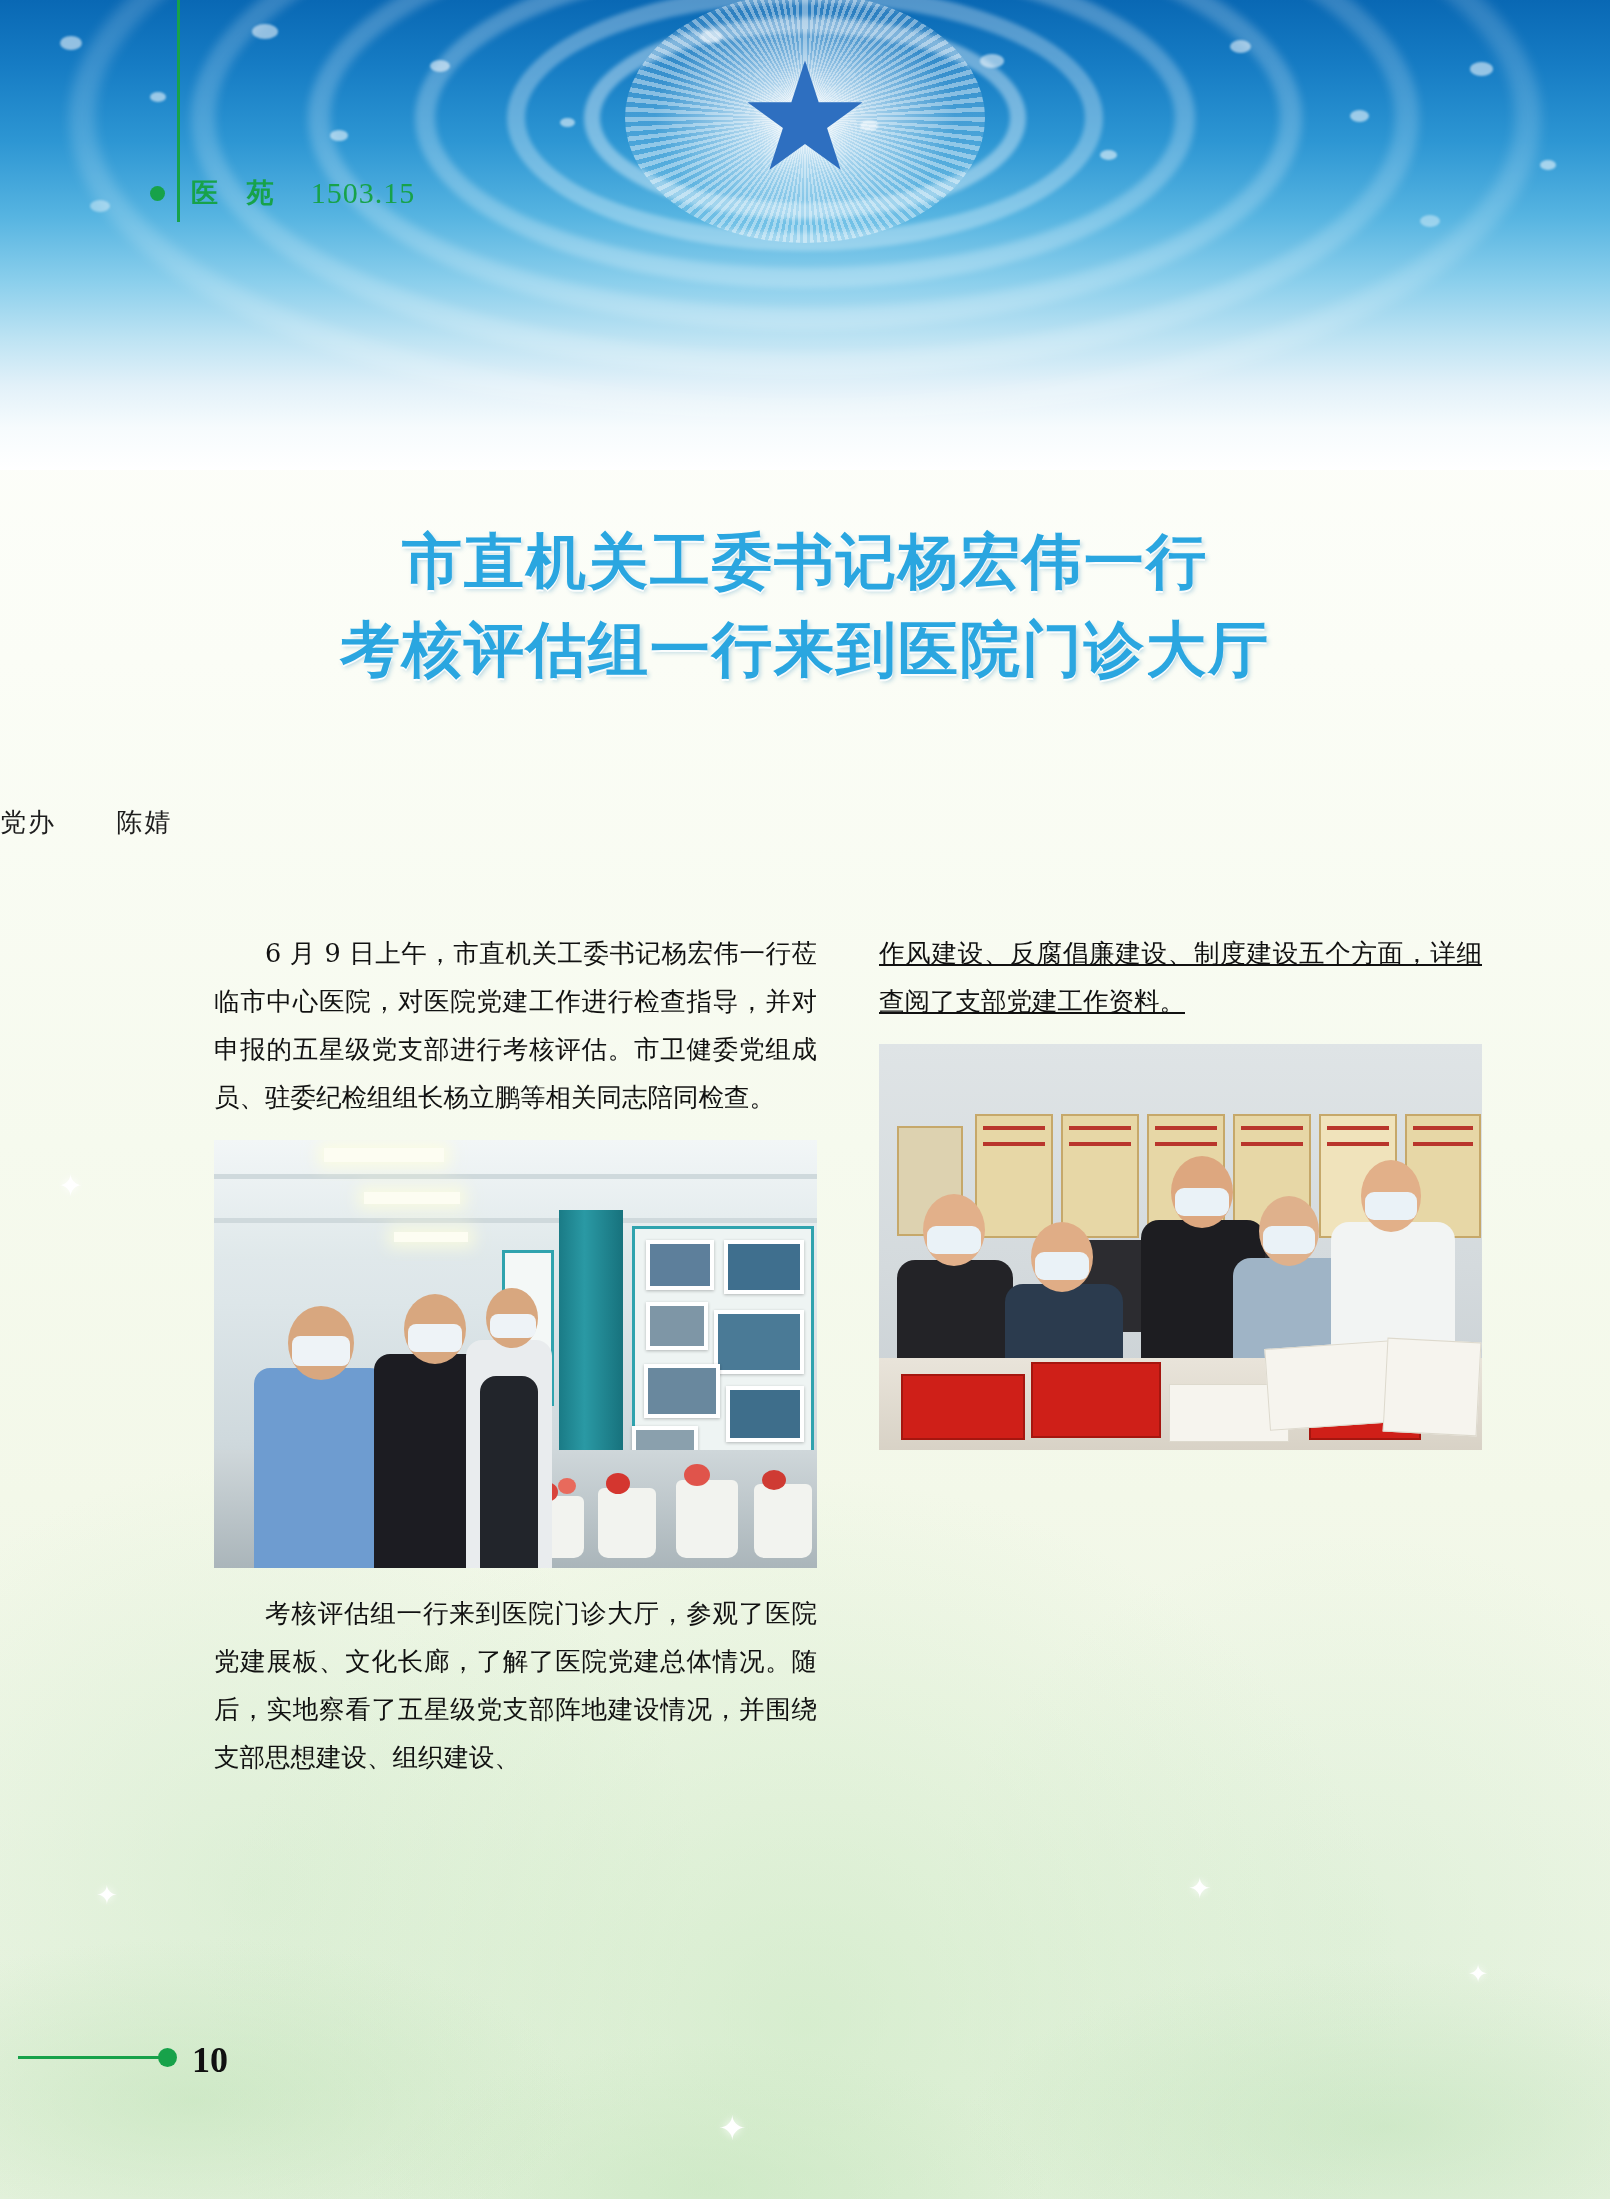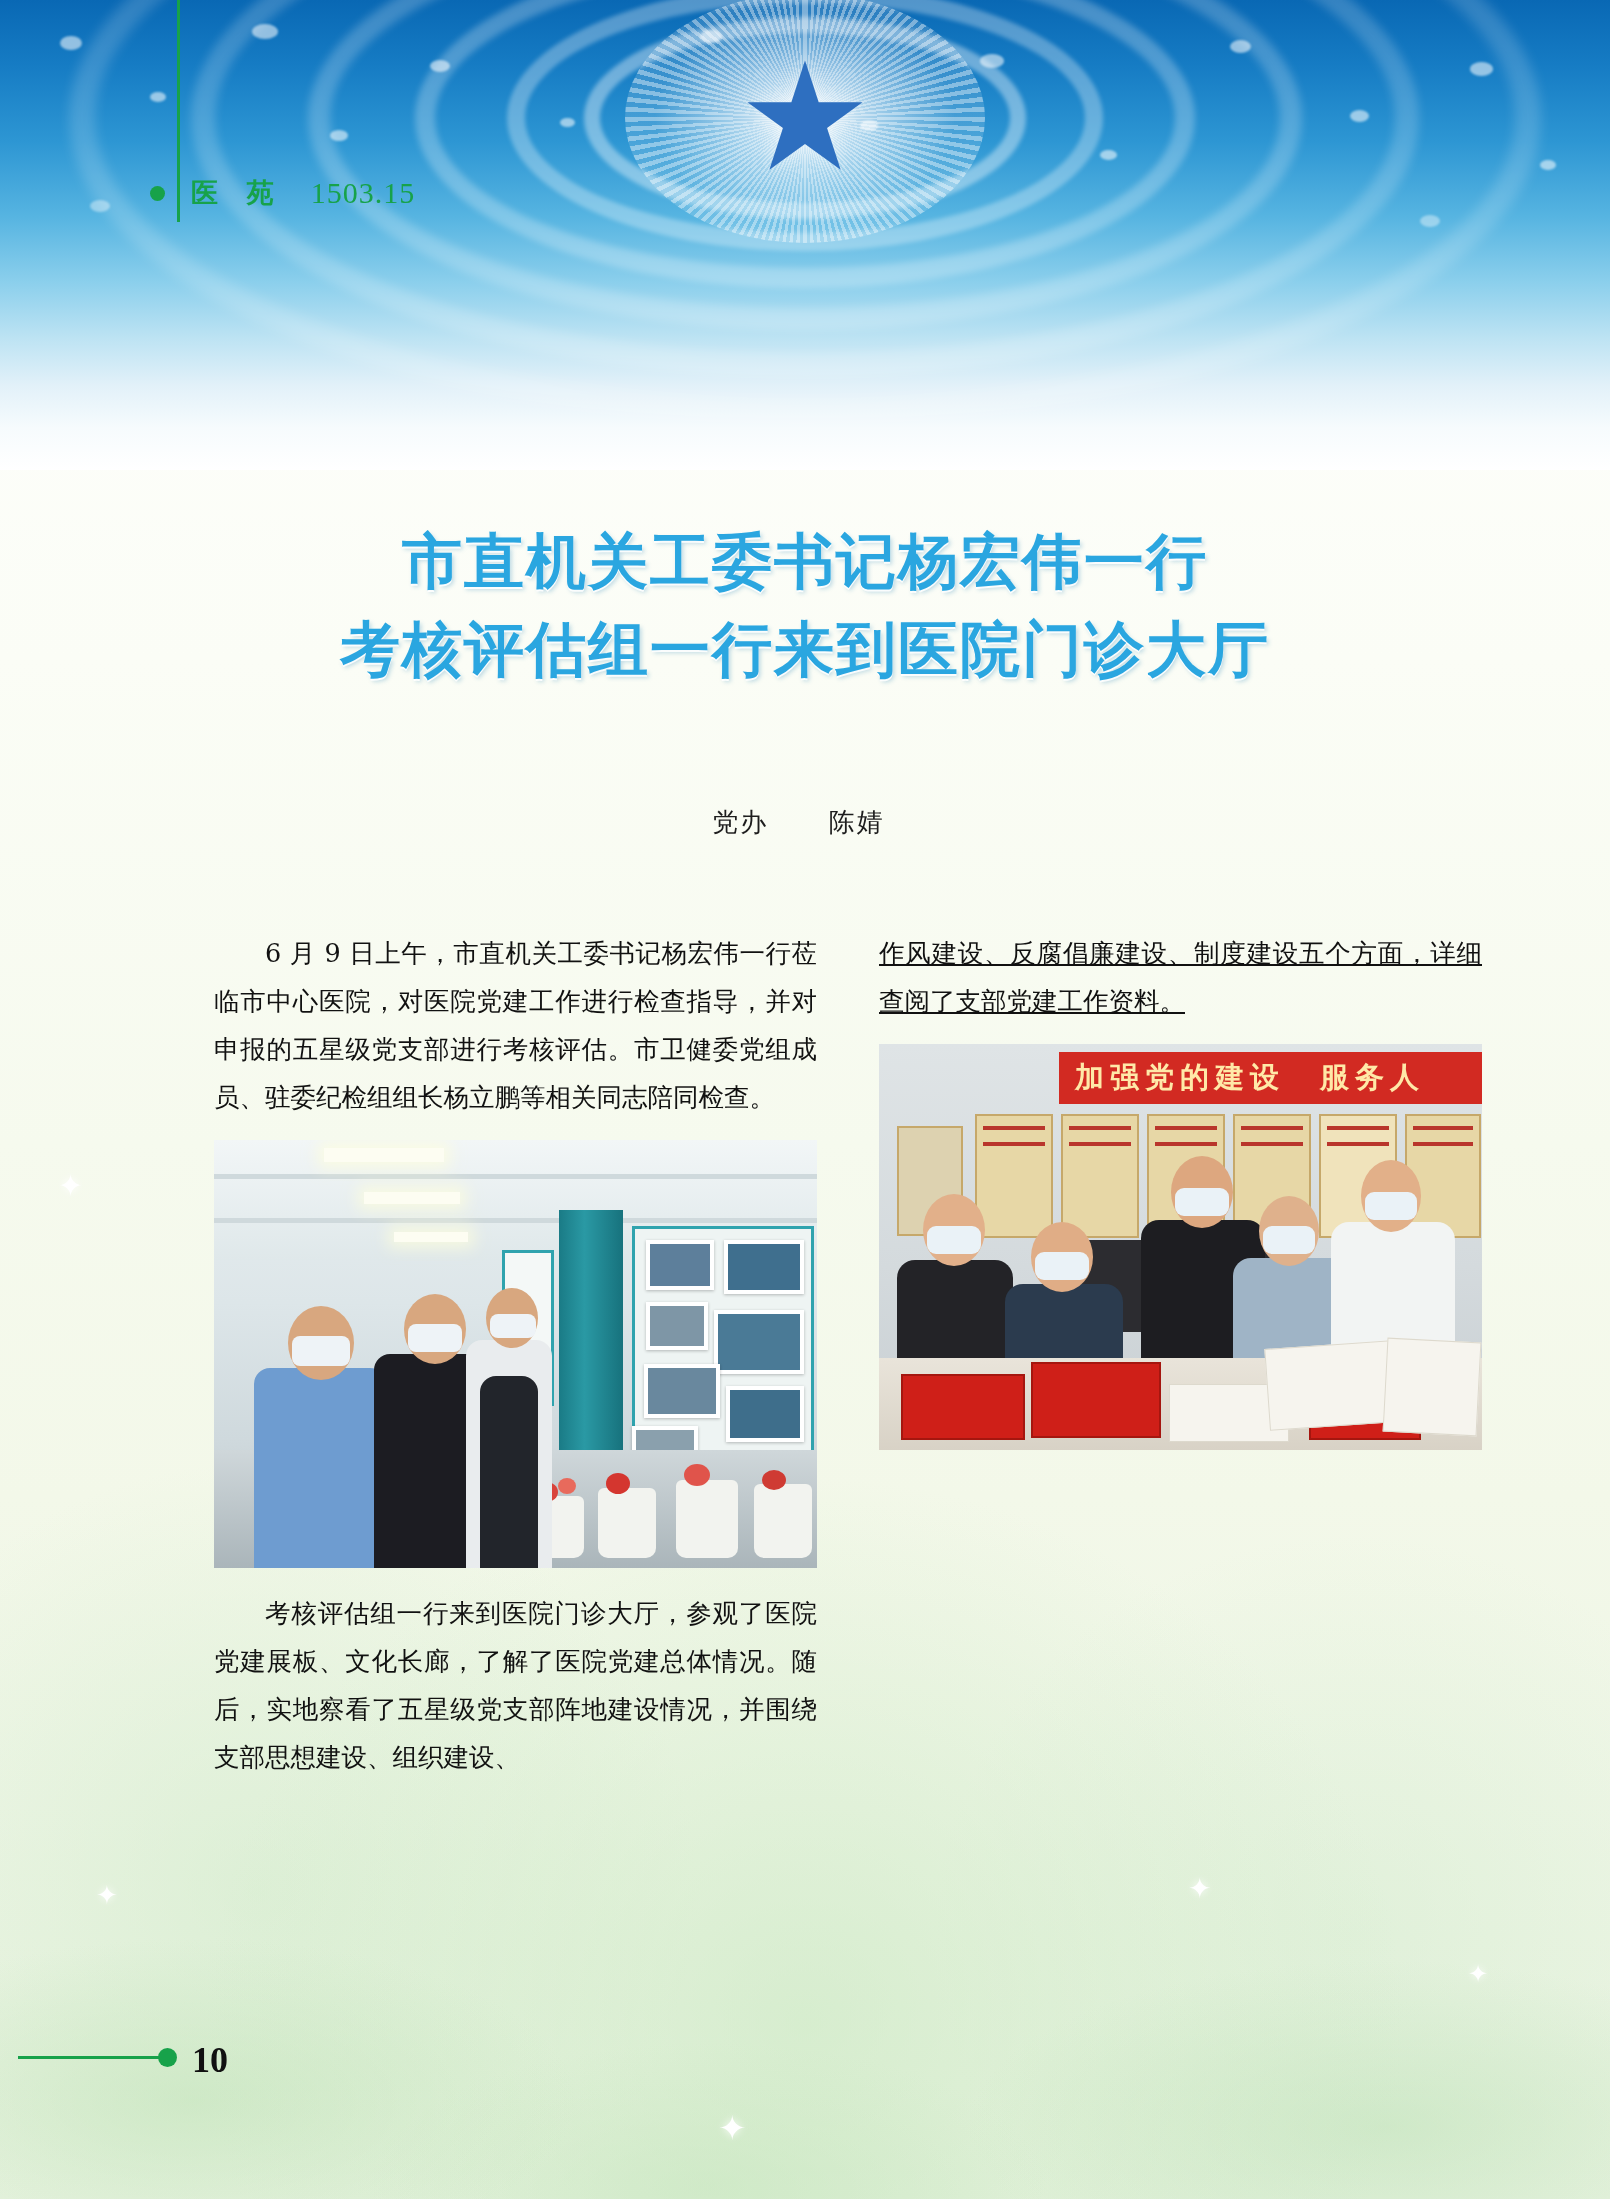--- a/index.html
+++ b/index.html
@@ -153,21 +153,21 @@
     letter-spacing: 2px;
     color: #2aa6e0;
     text-shadow:
       0 2px 0 rgba(255,255,255,.9),
       2px 3px 4px rgba(40,130,180,.28);
   }
   .byline {
     position: absolute;
     left: 0; top: 805px;
     width: 1597px;
-    text-align: center;
+    text-align: left;
     font-family: "DejaVu Serif", serif;
     font-size: 26px;
     color: #1d1d1d;
     letter-spacing: 2px;
     z-index: 6;
   }
   .byline .gap { display: inline-block; width: 40px; }
 
   
   .columns {
@@ -411,21 +411,20 @@
       </div>
 
       <p class="para">考核评估组一行来到医院门诊大厅，参观了医院党建展板、文化长廊，了解了医院党建总体情况。随后，实地察看了五星级党支部阵地建设情况，并围绕支部思想建设、组织建设、</p>
     </div>
 
     <div class="col">
       <p class="para noindent">作风建设、反腐倡廉建设、制度建设五个方面，详细查阅了支部党建工作资料。</p>
 
       <div class="photo photo-b">
         <div class="pb-wall"></div>
-        <div class="pb-banner">加强党的建设　服务人</div>
 
         <div class="pb-poster" style="left:96px;  top:70px; width:74px; height:120px;">
           <div class="strip" style="top:10px;"></div>
             <div class="strip" style="top:26px;"></div>
         </div>
         <div class="pb-poster" style="left:182px; top:70px; width:74px; height:120px;">
           <div class="strip" style="top:10px;"></div>
             <div class="strip" style="top:26px;"></div>
         </div>
         <div class="pb-poster" style="left:268px; top:70px; width:74px; height:120px;">

